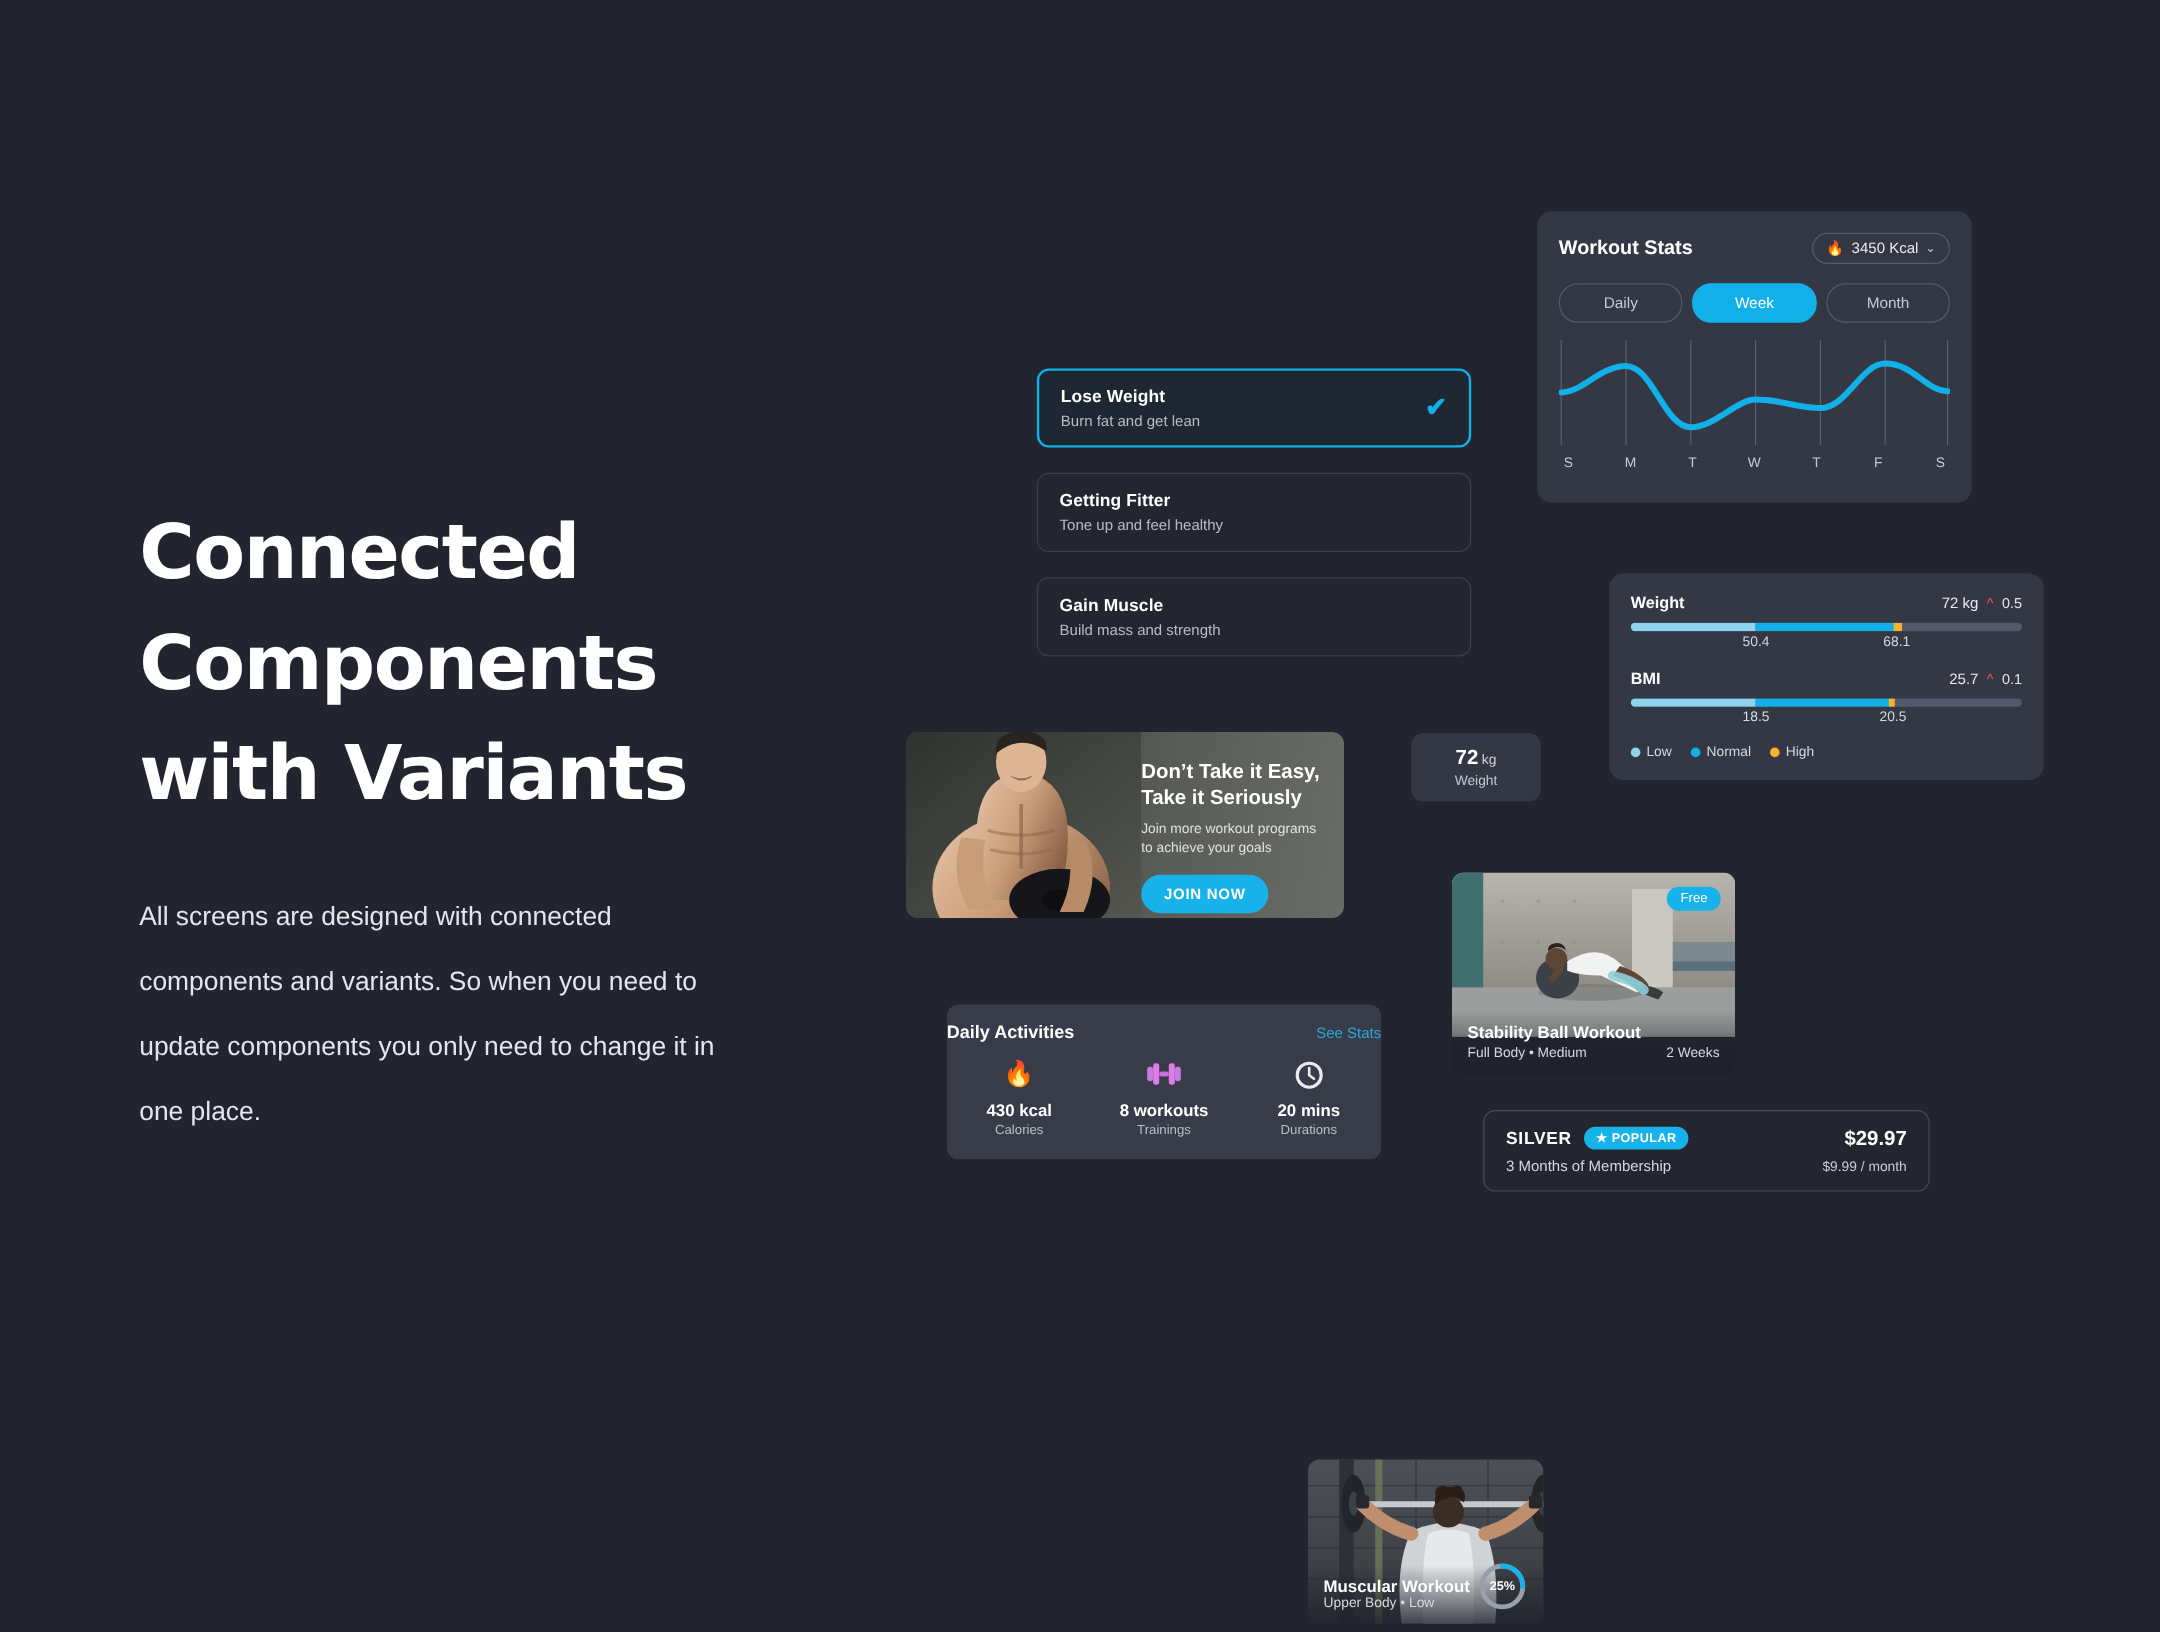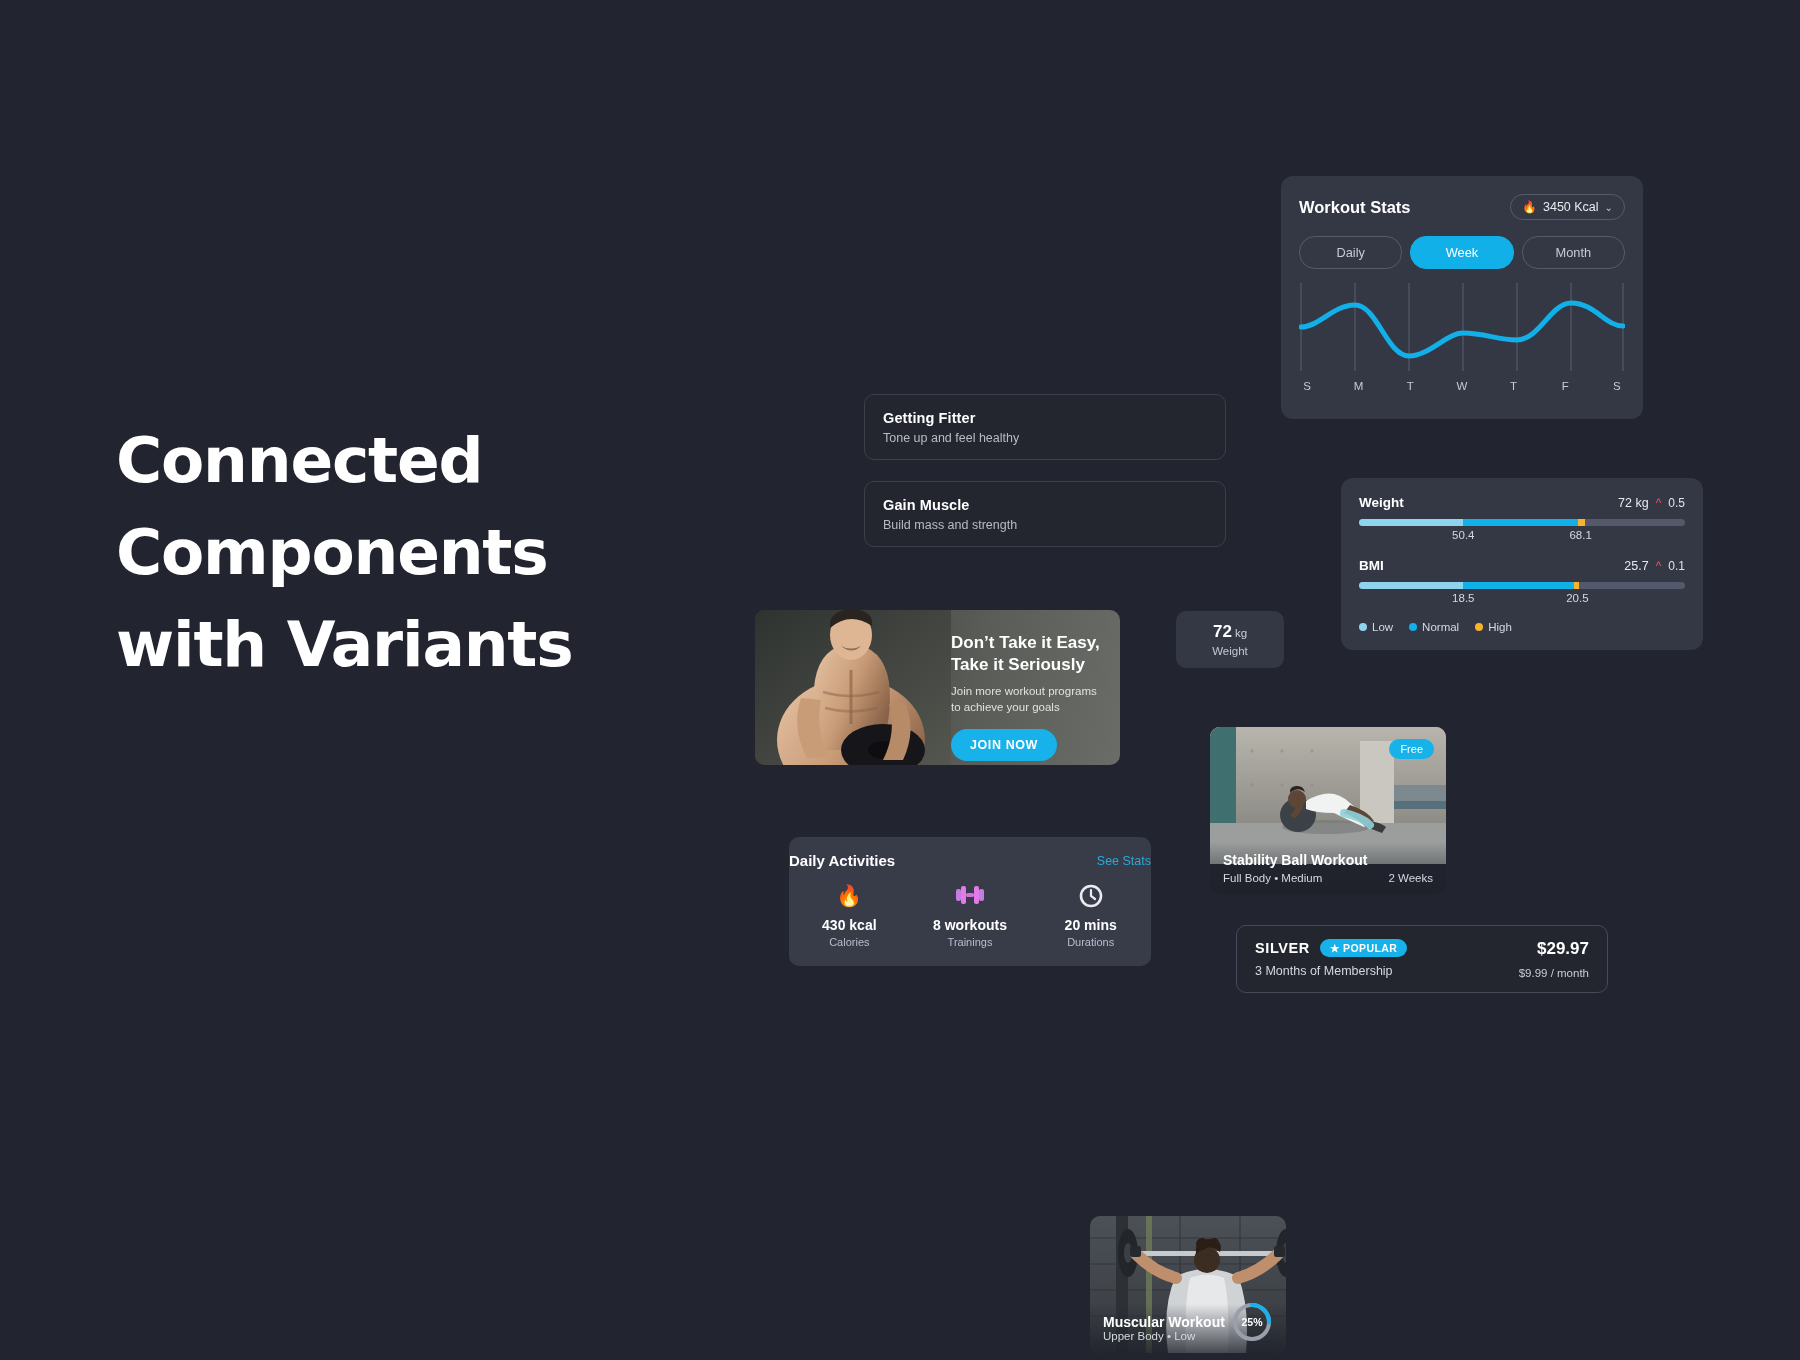--- a/index.html
+++ b/index.html
@@ -174,22 +174,30 @@
 <body>
 
 <div class="stage">
 
   <div class="copy">
     <div class="headline">
       <div>Connected</div>
       <div>Components</div>
       <div>with Variants</div>
     </div>
-  </div>
-
+    <div class="body-copy">All screens are designed with connected components and variants. So when you need to update components you only need to change it in one place.</div>
+  </div>
+
+  <div class="card goal selected" style="left:864px; top:307px;">
+    <div>
+      <div class="goal-title">Lose Weight</div>
+      <div class="goal-sub">Burn fat and get lean</div>
+    </div>
+    <div class="goal-check">✔</div>
+  </div>
 
   <div class="card goal" style="left:864px; top:394px;">
     <div>
       <div class="goal-title">Getting Fitter</div>
       <div class="goal-sub">Tone up and feel healthy</div>
     </div>
   </div>
 
   <div class="card goal" style="left:864px; top:481px;">
     <div>

